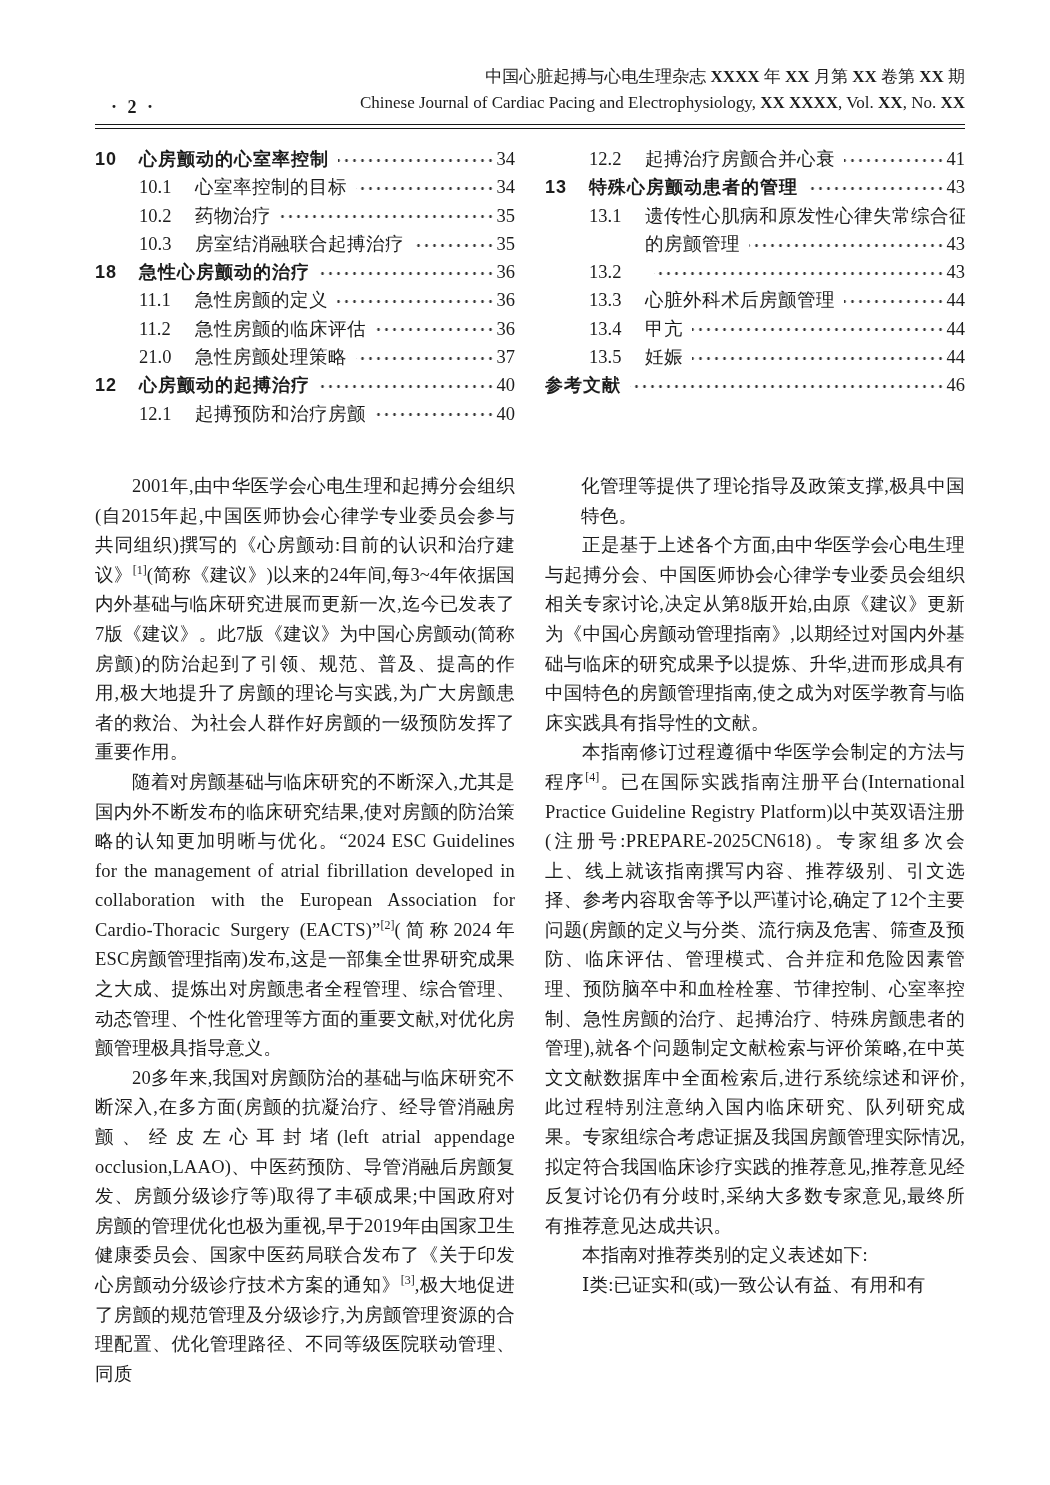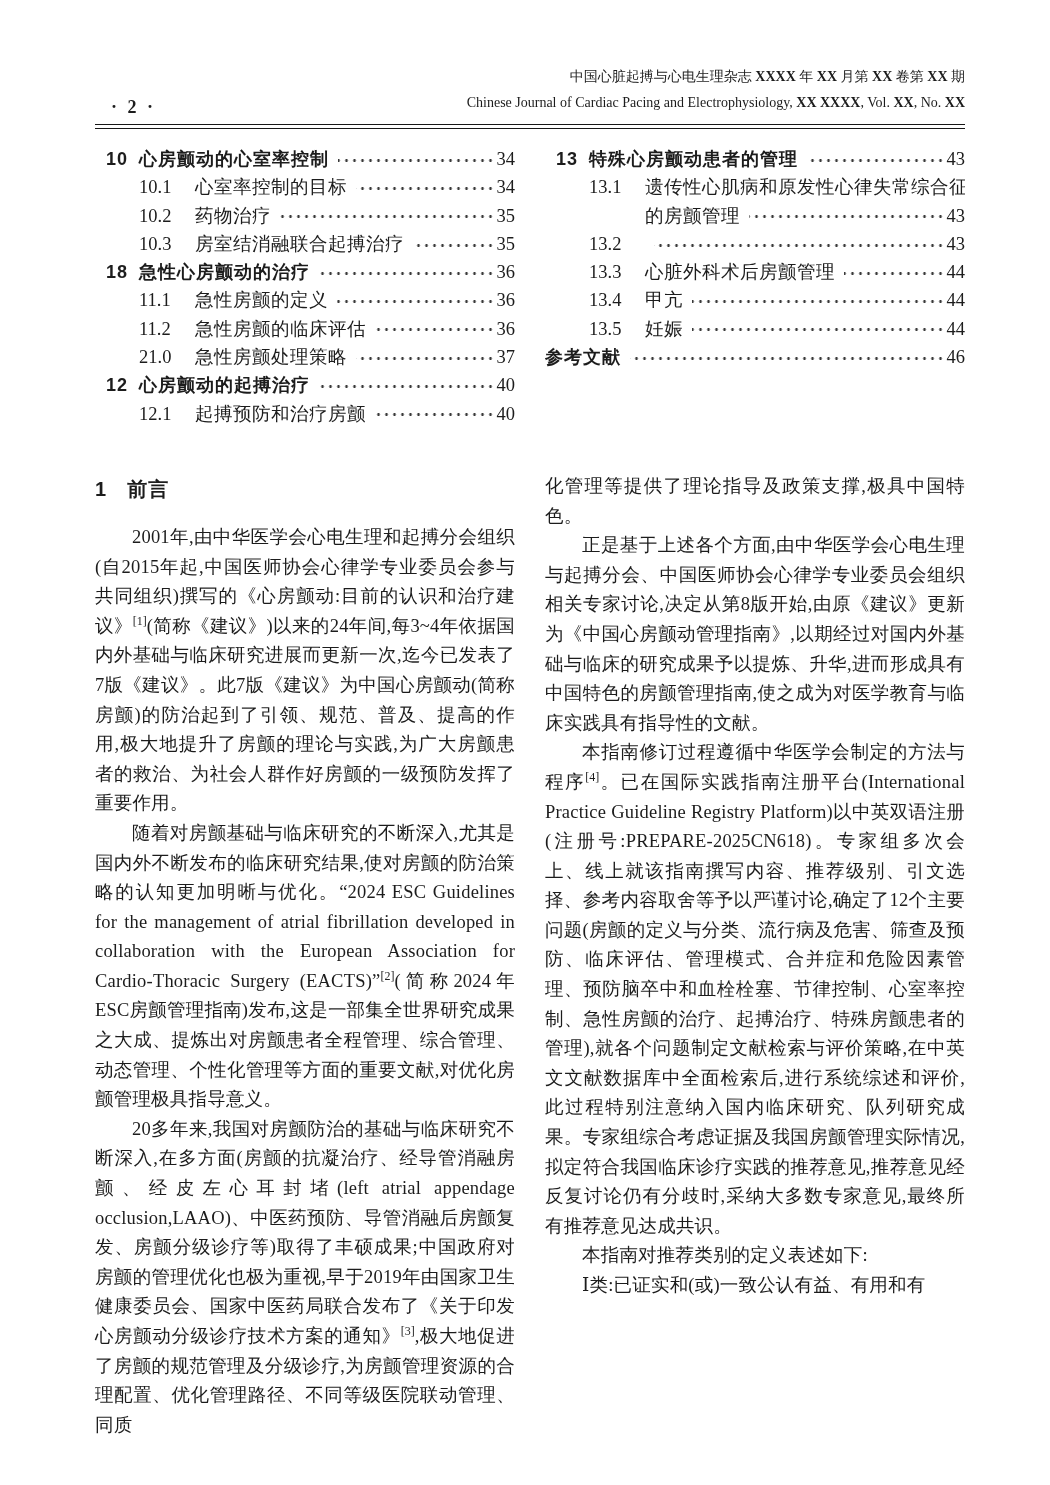--- a/index.html
+++ b/index.html
@@ -8,38 +8,38 @@
     font-family:"Liberation Serif","DejaVu Serif",serif;
     -webkit-font-smoothing:antialiased;
   }
   .page{
     box-sizing:border-box;width:1050px;height:1485px;
     padding:64px 85px 0 95px;overflow:hidden;position:relative;background:#fff;
   }
 
   
   .header{position:relative;}
-  .h-cn,.h-en{text-align:right;font-size:14px;line-height:26px;white-space:nowrap;}
+  .h-cn,.h-en{text-align:right;font-size:17px;line-height:26px;white-space:nowrap;}
   .h-cn b,.h-en b{font-weight:700;}
   .page-num{
     position:absolute;left:16px;bottom:11px;
     font-size:18px;font-weight:700;letter-spacing:3px;white-space:nowrap;
   }
   .rule{margin-top:8px;height:3px;border-top:1.6px solid #161616;border-bottom:1.1px solid #161616;}
 
   
   .toc{display:flex;gap:30px;margin-top:16px;}
   .toc-col{flex:1;min-width:0;}
   .toc-row{
     display:flex;align-items:baseline;overflow:hidden;
     font-size:18.5px;line-height:28.3px;white-space:nowrap;
   }
   .toc-row .num{flex:none;}
   .toc-row .ttl{flex:none;letter-spacing:.5px;}
-  .toc-row.lvl1 .num{width:44px;text-align:center;}
+  .toc-row.lvl1 .num{width:44px;}
   .toc-row.lvl2{padding-left:44px;}
   .toc-row.lvl2 .num{width:56px;}
   .toc-row.lvl3{padding-left:100px;}
   .toc-row.b .num,.toc-row.b .ttl{
     font-weight:700;font-family:"Liberation Sans","DejaVu Sans",sans-serif;
     font-size:18px;letter-spacing:1px;
   }
   .leader{
     flex:1;min-width:10px;height:7px;align-self:center;margin:2px 2px 0 9px;
     background-image:radial-gradient(circle,#3a3a3a 1.25px,transparent 1.6px);
@@ -52,21 +52,21 @@
   .col{flex:1;min-width:0;}
   .sec-h{
     margin:4px 0 20px 0;font-size:20px;font-weight:700;
     font-family:"Liberation Sans","DejaVu Sans",sans-serif;letter-spacing:1px;
   }
   .sec-h .sec-num{margin-right:20px;}
   .para{
     margin:0;font-size:18.5px;line-height:29.6px;
     text-align:justify;text-indent:2em;letter-spacing:.2px;
   }
-  .para.noindent{text-indent:0;}
+  .para.noindent{text-indent:0;margin-left:36px;}
   .ref{font-size:12px;line-height:0;letter-spacing:0;}
 </style>
 </head>
 <body>
 
 <div class="page">
 
   <header class="header">
     <div class="page-num">· 2 ·</div>
     <div class="h-cn">中国心脏起搏与心电生理杂志 <b>XXXX</b> 年 <b>XX</b> 月第 <b>XX</b> 卷第 <b>XX</b> 期</div>
@@ -131,20 +131,26 @@
           <span class="pg">40</span>
         </div>
         <div class="toc-row lvl2">
           <span class="num">12.1</span>
           <span class="ttl">起搏预防和治疗房颤</span>
           <span class="leader"></span>
           <span class="pg">40</span>
         </div>
       </div>
     <div class="toc-col" id="toc-right">
+        <div class="toc-row lvl2">
+          <span class="num">12.2</span>
+          <span class="ttl">起搏治疗房颤合并心衰</span>
+          <span class="leader"></span>
+          <span class="pg">41</span>
+        </div>
         <div class="toc-row lvl1 b">
           <span class="num">13</span>
           <span class="ttl">特殊心房颤动患者的管理</span>
           <span class="leader"></span>
           <span class="pg">43</span>
         </div>
         <div class="toc-row lvl2">
           <span class="num">13.1</span>
           <span class="ttl">遗传性心肌病和原发性心律失常综合征</span>
         </div>
@@ -179,21 +185,20 @@
         <div class="toc-row lvl1 b">
           <span class="ttl">参考文献</span>
           <span class="leader"></span>
           <span class="pg">46</span>
         </div>
       </div>
   </section>
 
   <section class="bodycols">
     <div class="col">
-      <h2 class="sec-h"><span class="sec-num">1</span><span class="sec-ttl">前言</span></h2>
       <div id="paras-left">
           <p class="para">2001年,由中华医学会心电生理和起搏分会组织(自2015年起,中国医师协会心律学专业委员会参与共同组织)撰写的《心房颤动:目前的认识和治疗建议》<sup class="ref">[1]</sup>(简称《建议》)以来的24年间,每3~4年依据国内外基础与临床研究进展而更新一次,迄今已发表了7版《建议》。此7版《建议》为中国心房颤动(简称房颤)的防治起到了引领、规范、普及、提高的作用,极大地提升了房颤的理论与实践,为广大房颤患者的救治、为社会人群作好房颤的一级预防发挥了重要作用。</p>
           <p class="para">随着对房颤基础与临床研究的不断深入,尤其是国内外不断发布的临床研究结果,使对房颤的防治策略的认知更加明晰与优化。“2024 ESC Guidelines for the management of atrial fibrillation developed in collaboration with the European Association for Cardio-Thoracic Surgery (EACTS)”<sup class="ref">[2]</sup>(简称2024年ESC房颤管理指南)发布,这是一部集全世界研究成果之大成、提炼出对房颤患者全程管理、综合管理、动态管理、个性化管理等方面的重要文献,对优化房颤管理极具指导意义。</p>
           <p class="para">20多年来,我国对房颤防治的基础与临床研究不断深入,在多方面(房颤的抗凝治疗、经导管消融房颤、经皮左心耳封堵(left atrial appendage occlusion,LAAO)、中医药预防、导管消融后房颤复发、房颤分级诊疗等)取得了丰硕成果;中国政府对房颤的管理优化也极为重视,早于2019年由国家卫生健康委员会、国家中医药局联合发布了《关于印发心房颤动分级诊疗技术方案的通知》<sup class="ref">[3]</sup>,极大地促进了房颤的规范管理及分级诊疗,为房颤管理资源的合理配置、优化管理路径、不同等级医院联动管理、同质</p>
         </div>
     </div>
     <div class="col">
       <div id="paras-right">
           <p class="para noindent">化管理等提供了理论指导及政策支撑,极具中国特色。</p>
           <p class="para">正是基于上述各个方面,由中华医学会心电生理与起搏分会、中国医师协会心律学专业委员会组织相关专家讨论,决定从第8版开始,由原《建议》更新为《中国心房颤动管理指南》,以期经过对国内外基础与临床的研究成果予以提炼、升华,进而形成具有中国特色的房颤管理指南,使之成为对医学教育与临床实践具有指导性的文献。</p>

